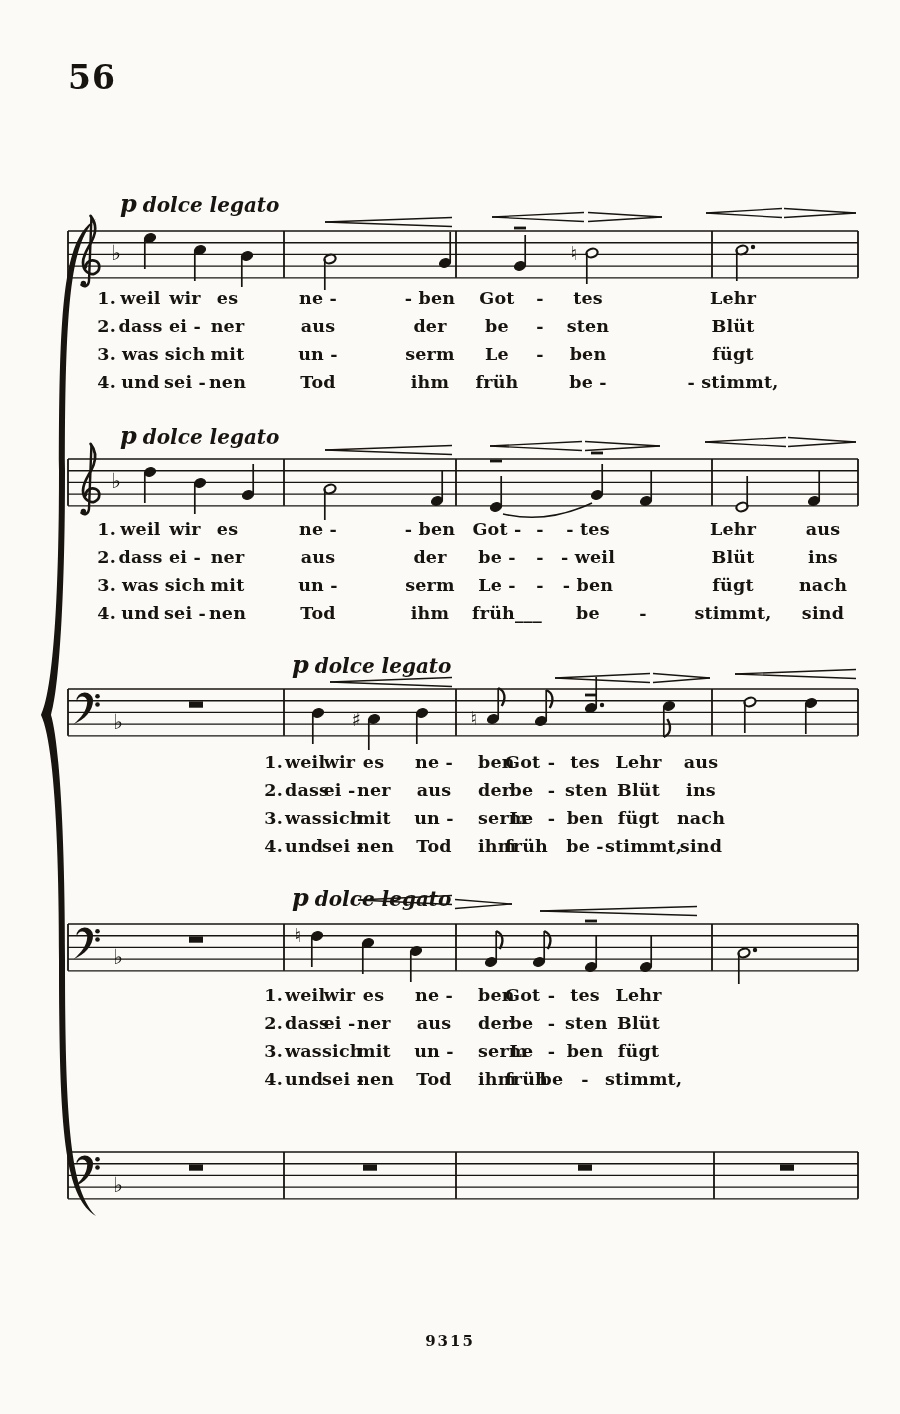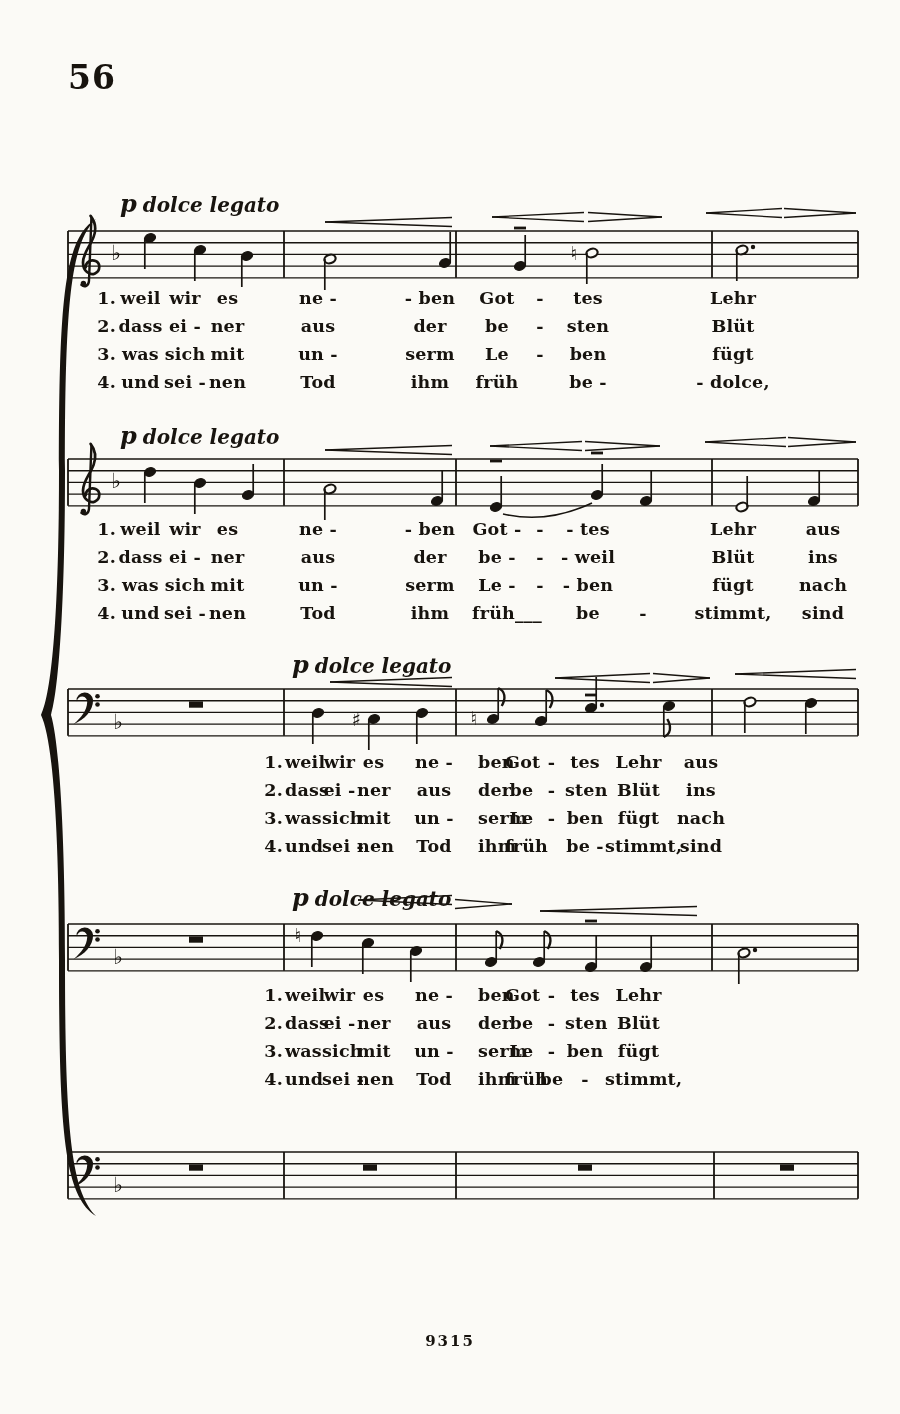--- a/index.html
+++ b/index.html
@@ -297,21 +297,21 @@
       <span class="vnum">4.</span>
       <span>und</span>
       <span>sei -</span>
       <span>nen</span>
       <span>Tod</span>
       <span>ihm</span>
       <span>früh</span>
       <span></span>
       <span>be -</span>
       <span></span>
-      <span>- dolce,</span>
+      <span>- stimmt,</span>
       <span></span>
     </div>
     <div class="lyrics" style="left: 92px; top: 515px; grid-template-columns: 26px 45px 44px 41px 140px 84px 50px 36px 60px 50px 130px 50px;">
       <span class="vnum">1.</span>
       <span>weil</span>
       <span>wir</span>
       <span>es</span>
       <span>ne -</span>
       <span>- ben</span>
       <span>Got -</span>

